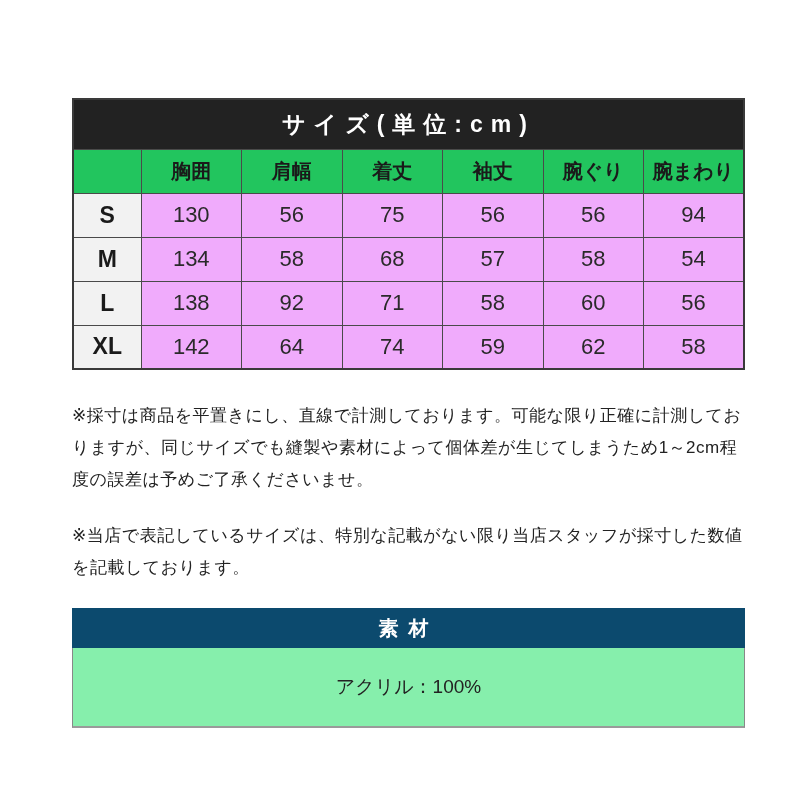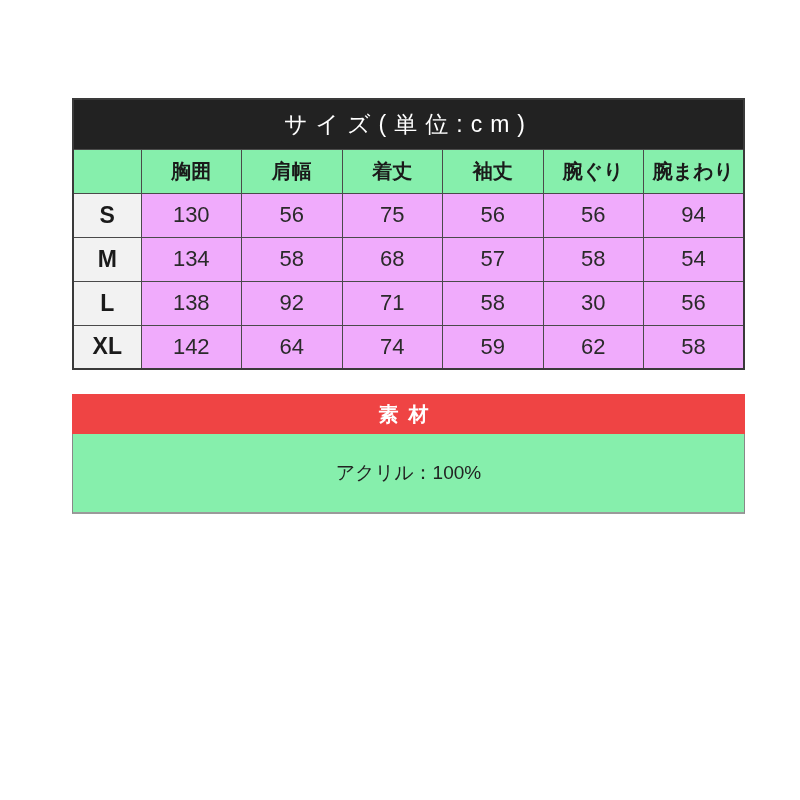--- a/index.html
+++ b/index.html
@@ -32,27 +32,27 @@
     border: 1px solid #4a4a4a;
     text-align: center;
     vertical-align: middle;
     overflow: hidden;
     white-space: nowrap;
   }
   .title-bar-cell {
     background: #222222;
     color: #ffffff;
     font-size: 23px;
-    font-weight: normal;
+    font-weight: bold;
     letter-spacing: 8px;
     height: 50px;
     border-color: #222222;
   }
   .col-header-row th {
-    background: #86efac;
+    background: #22c55e;
     font-size: 20px;
     font-weight: bold;
     height: 44px;
     color: #1a1a1a;
     margin-left: 28px;
   }
   td.row-label {
     background: #f2f2f2;
     font-size: 23px;
     font-weight: bold;
@@ -77,21 +77,21 @@
     color: #222222;
     text-align: left;
   }
   .notes p + p { margin-top: 24px; }
 
   
   .material {
     margin-top: 24px;
   }
   .material-header {
-    background: #ef4444;
+    background: #0c4a6e;
     color: #ffffff;
     height: 40px;
     line-height: 40px;
     text-align: center;
     font-size: 20px;
     font-weight: bold;
     letter-spacing: 10px;
   }
   .material-body {
     height: 80px;
@@ -154,35 +154,39 @@
           <td class="cell-value">57</td>
           <td class="cell-value">58</td>
           <td class="cell-value">54</td>
         </tr>
         <tr>
           <td class="row-label">L</td>
           <td class="cell-value">138</td>
           <td class="cell-value">92</td>
           <td class="cell-value">71</td>
           <td class="cell-value">58</td>
-          <td class="cell-value">30</td>
+          <td class="cell-value">60</td>
           <td class="cell-value">56</td>
         </tr>
         <tr>
           <td class="row-label">XL</td>
           <td class="cell-value">142</td>
           <td class="cell-value">64</td>
           <td class="cell-value">74</td>
           <td class="cell-value">59</td>
           <td class="cell-value">62</td>
           <td class="cell-value">58</td>
         </tr>
       </tbody>
     </table>
 
+    <div class="notes">
+      <p>※採寸は商品を平置きにし、直線で計測しております。可能な限り正確に計測しておりますが、同じサイズでも縫製や素材によって個体差が生じてしまうため1～2cm程度の誤差は予めご了承くださいませ。</p>
+      <p>※当店で表記しているサイズは、特別な記載がない限り当店スタッフが採寸した数値を記載しております。</p>
+    </div>
 
     <div class="material">
       <div class="material-header">素材</div>
       <div class="material-body">
         <span>アクリル：100%</span>
       </div>
     </div>
 
   </div>
 </div>

